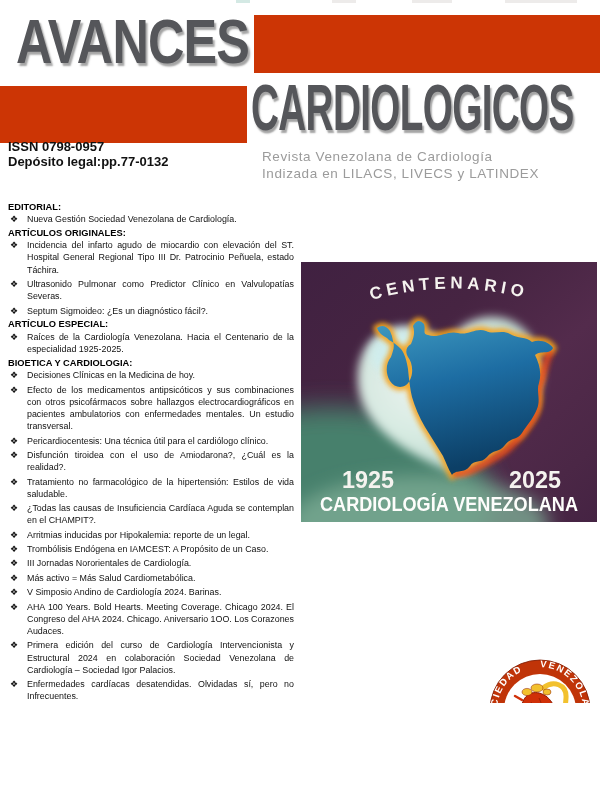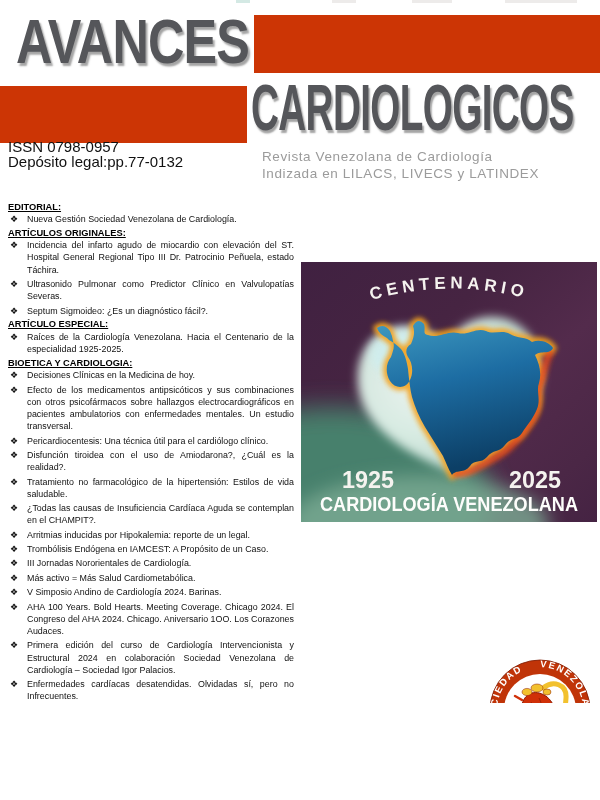--- a/index.html
+++ b/index.html
@@ -16,28 +16,28 @@
   .artifact.teal{background:#d4e9e4;}
   .bar{position:absolute;background:var(--accent);}
   .bar-top{left:254px;top:15px;width:346px;height:58px;}
   .bar-bottom{left:0;top:86px;width:247px;height:57px;}
   .title1{position:absolute;left:16px;top:8px;font-size:60px;font-weight:bold;color:var(--title-gray);
     letter-spacing:-1px;transform:scaleX(.84) scaleY(1.05);transform-origin:left top;line-height:64px;
     text-shadow:2.5px 3px 2px rgba(125,125,125,.7);white-space:nowrap;}
   .title2{position:absolute;left:251px;top:74px;font-size:60px;font-weight:bold;color:var(--title-gray);
     letter-spacing:-1px;transform:scaleX(.645) scaleY(1.08);transform-origin:left top;line-height:64px;
     text-shadow:2.5px 3px 2px rgba(125,125,125,.7);white-space:nowrap;}
-  .issn-block{position:absolute;left:8px;top:140px;font-size:15px;font-weight:normal;color:#111;line-height:14.5px;}
+  .issn-block{position:absolute;left:8px;top:140px;font-size:13px;font-weight:bold;color:#111;line-height:14.5px;}
   .subtitle-block{position:absolute;left:262px;top:149px;width:336px;
     color:var(--subtitle-gray);font-size:13.5px;line-height:16.5px;letter-spacing:.6px;}
 
   
   .toc{position:absolute;left:8px;top:199px;width:286px;color:#111;}
   .toc-heading{font-size:9.3px;font-weight:bold;color:#000;margin:2.6px 0 1.4px;}
-  .toc-heading span{text-decoration:underline;}
+  .toc-heading span{}
   .toc-item{display:flex;margin-bottom:2.2px;}
   .bullet{flex:0 0 19px;padding-left:2px;font-size:9px;line-height:12.2px;color:#111;}
   .toc-text{flex:1;font-size:8.9px;line-height:12.2px;text-align:justify;color:#111;}
 
   
   .poster{position:absolute;left:301px;top:262px;width:296px;height:260px;}
   .poster-arc{font:bold 17px "Liberation Sans",sans-serif;fill:#f5f3ef;letter-spacing:4.5px;}
   .poster-year{font:bold 24px "Liberation Sans",sans-serif;fill:#f5f3ef;}
   .poster-caption{font:bold 19.5px "Liberation Sans",sans-serif;fill:#fdfdfb;}
 

